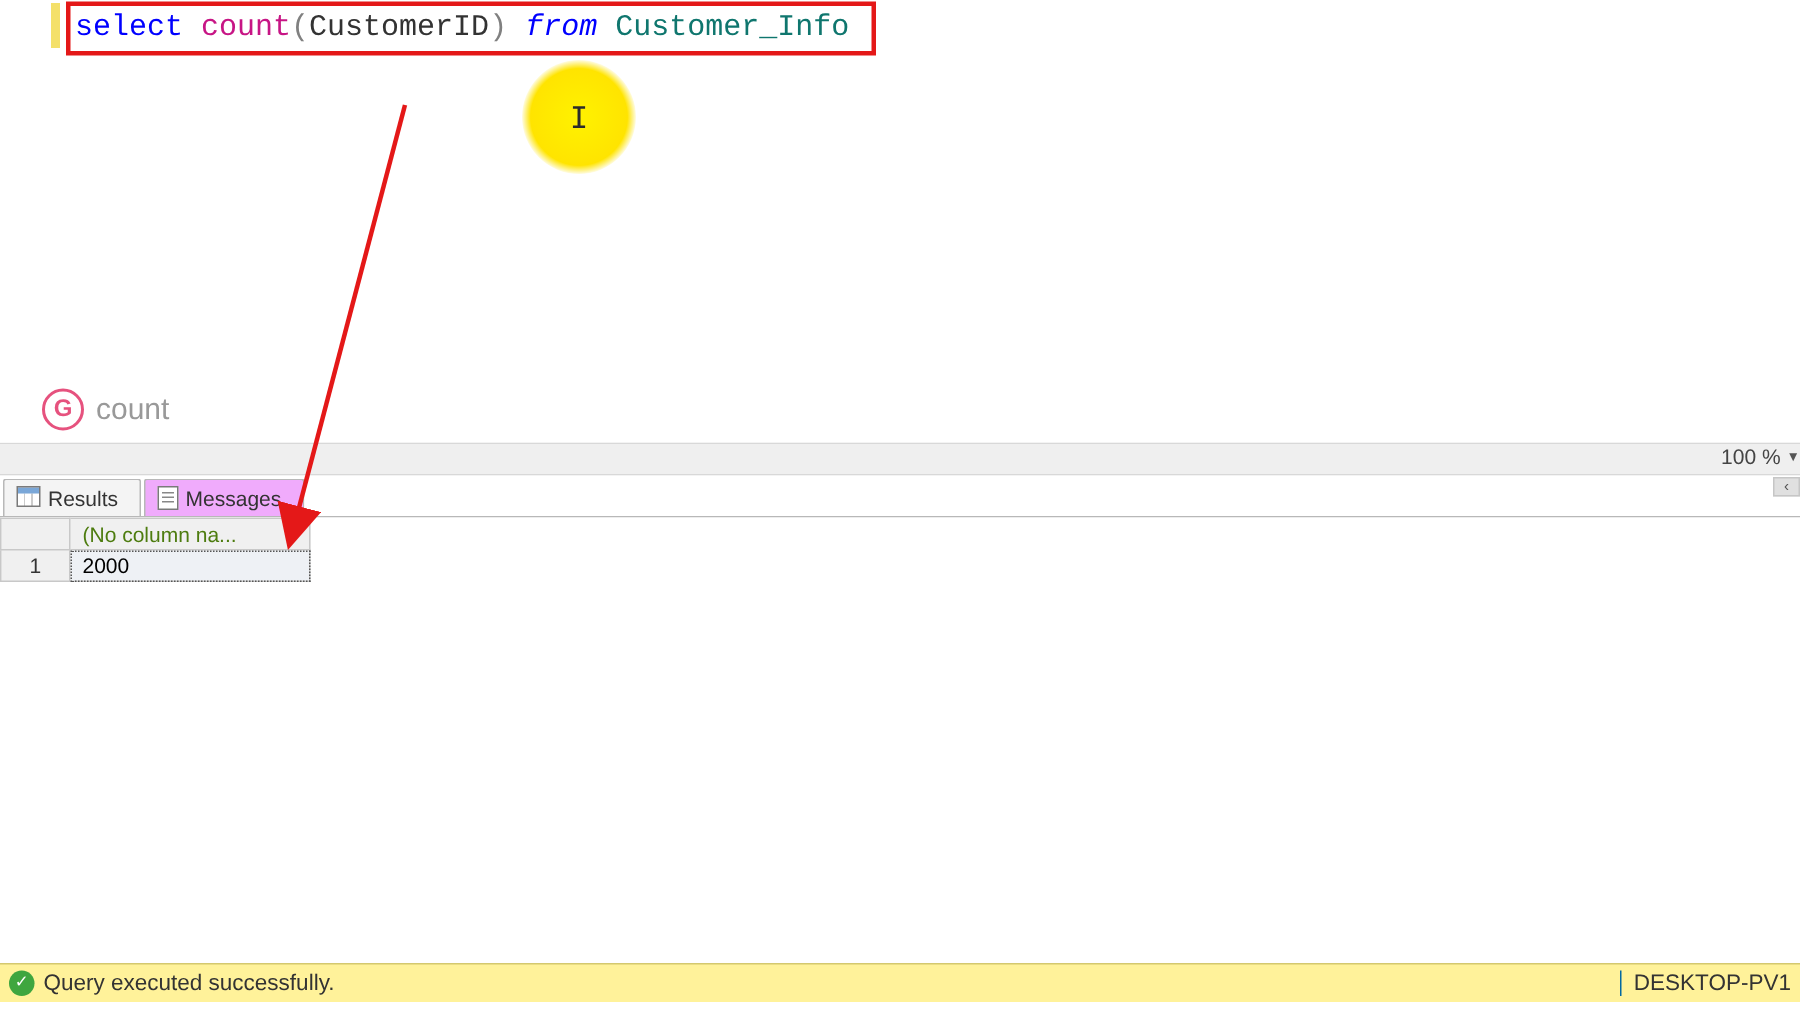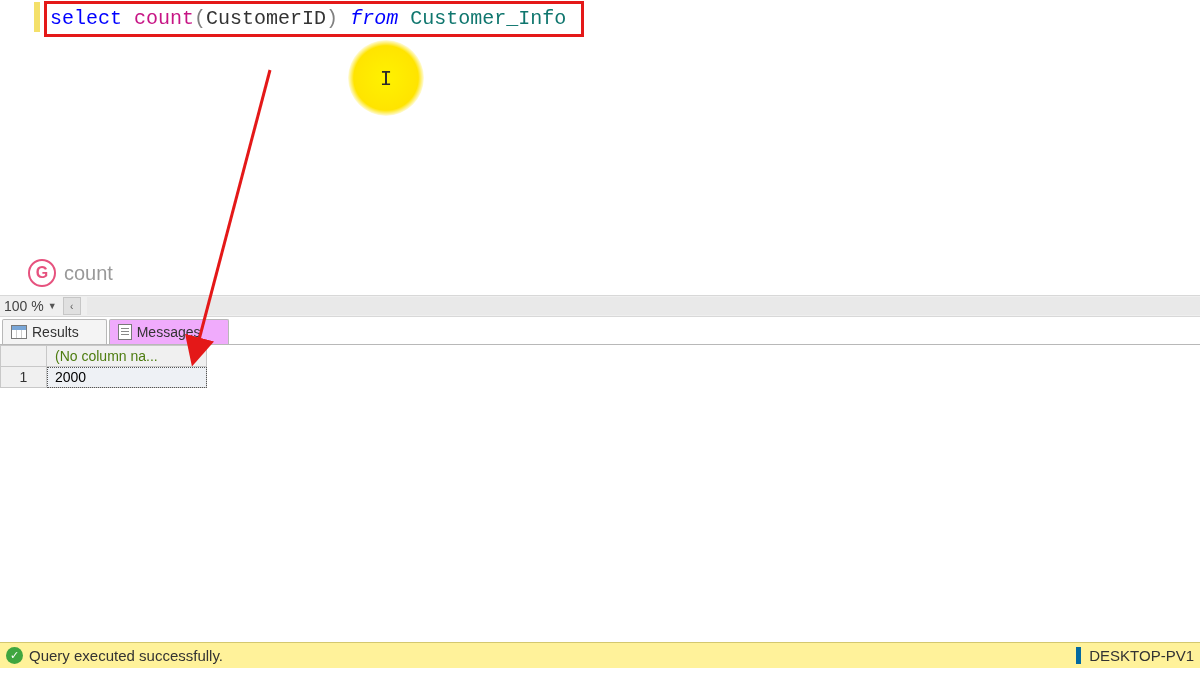--- a/index.html
+++ b/index.html
@@ -113,25 +113,26 @@
       font-weight: bold;
       font-size: 16px;
     }
 
     .zoom-bar {
       height: 22px;
       background: #efefef;
       border-top: 1px solid #d8d8d8;
       border-bottom: 1px solid #d8d8d8;
       display: flex;
-      align-items: center;
+      align-items: flex-end;
       font-size: 14px;
       color: #444;
       padding-left: 4px;
       gap: 6px;
+      flex-direction: column;
     }
     .zoom-dropdown {
       display: inline-flex;
       align-items: center;
       gap: 4px;
       cursor: pointer;
     }
     .dd-arrow { font-size: 9px; color: #555; }
     .scroll-left {
       width: 18px;
@@ -151,26 +152,25 @@
       height: 28px;
       display: flex;
       align-items: flex-end;
       padding-left: 2px;
       gap: 2px;
       background: #ffffff;
       border-bottom: 1px solid #b8b8b8;
     }
     .tab-btn {
       display: flex;
-      align-items: center;
       gap: 5px;
       background: #f4f4f4;
       border: 1px solid #b8b8b8;
       border-bottom: none;
-      padding: 4px 27px 4px 8px;
+      padding: 4px 14px 4px 8px;
       font-size: 14px;
       color: #333;
       cursor: pointer;
       border-radius: 2px 2px 0 0;
     }
     .tab-btn.inactive { background: #f0abfc; }
     .tab-icon-results {
       width: 16px; height: 14px;
       background: linear-gradient(#7aa7d8,#7aa7d8) 0 0/100% 4px no-repeat,
         repeating-linear-gradient(90deg,#fff 0 4px,#ccc 4px 5px) 0 4px/100% 10px no-repeat;
@@ -234,21 +234,21 @@
     }
     .status-left { display: flex; align-items: center; gap: 6px; }
     .ok-icon {
       width: 17px; height: 17px;
       border-radius: 50%;
       background: #3fa63f;
       display: flex; align-items: center; justify-content: center;
       color: #fff; font-size: 11px; line-height: 1;
     }
     .status-right {
-      border-left: 5px solid #0369a1;
+      border-left: 1px solid #0369a1;
       padding-left: 8px;
     }
   </style>
 </head>
 <body>
 
 <div class="editor-area">
   <div class="line-gutter">
     <div class="line-marker"></div>
   </div>

